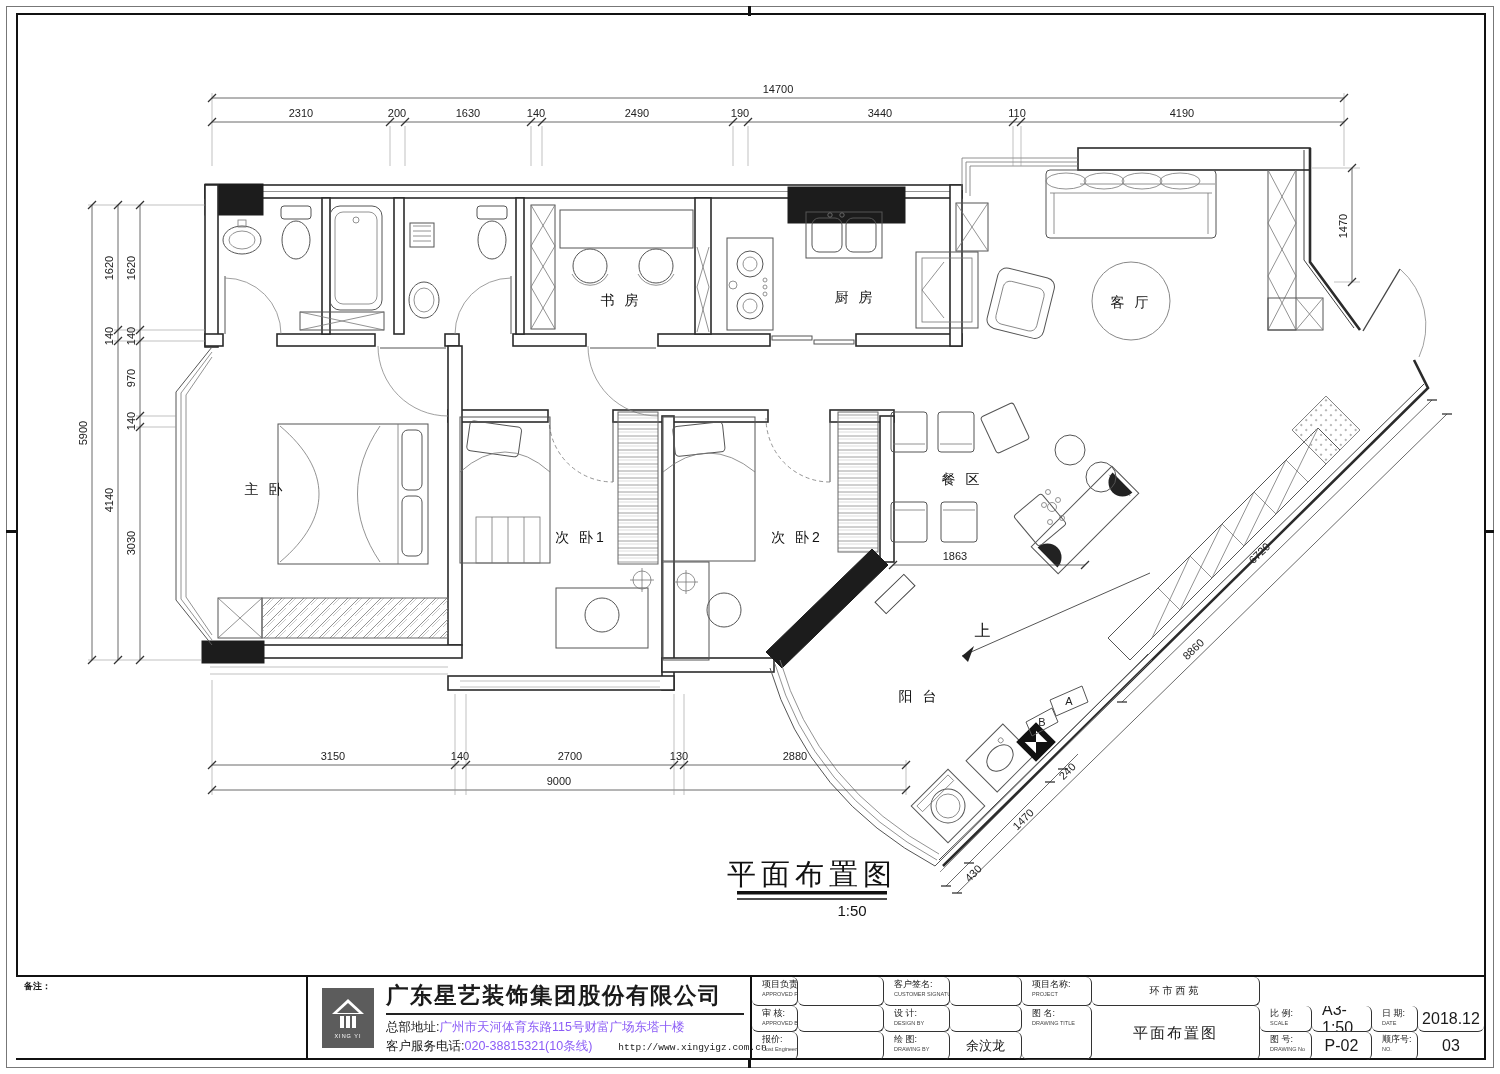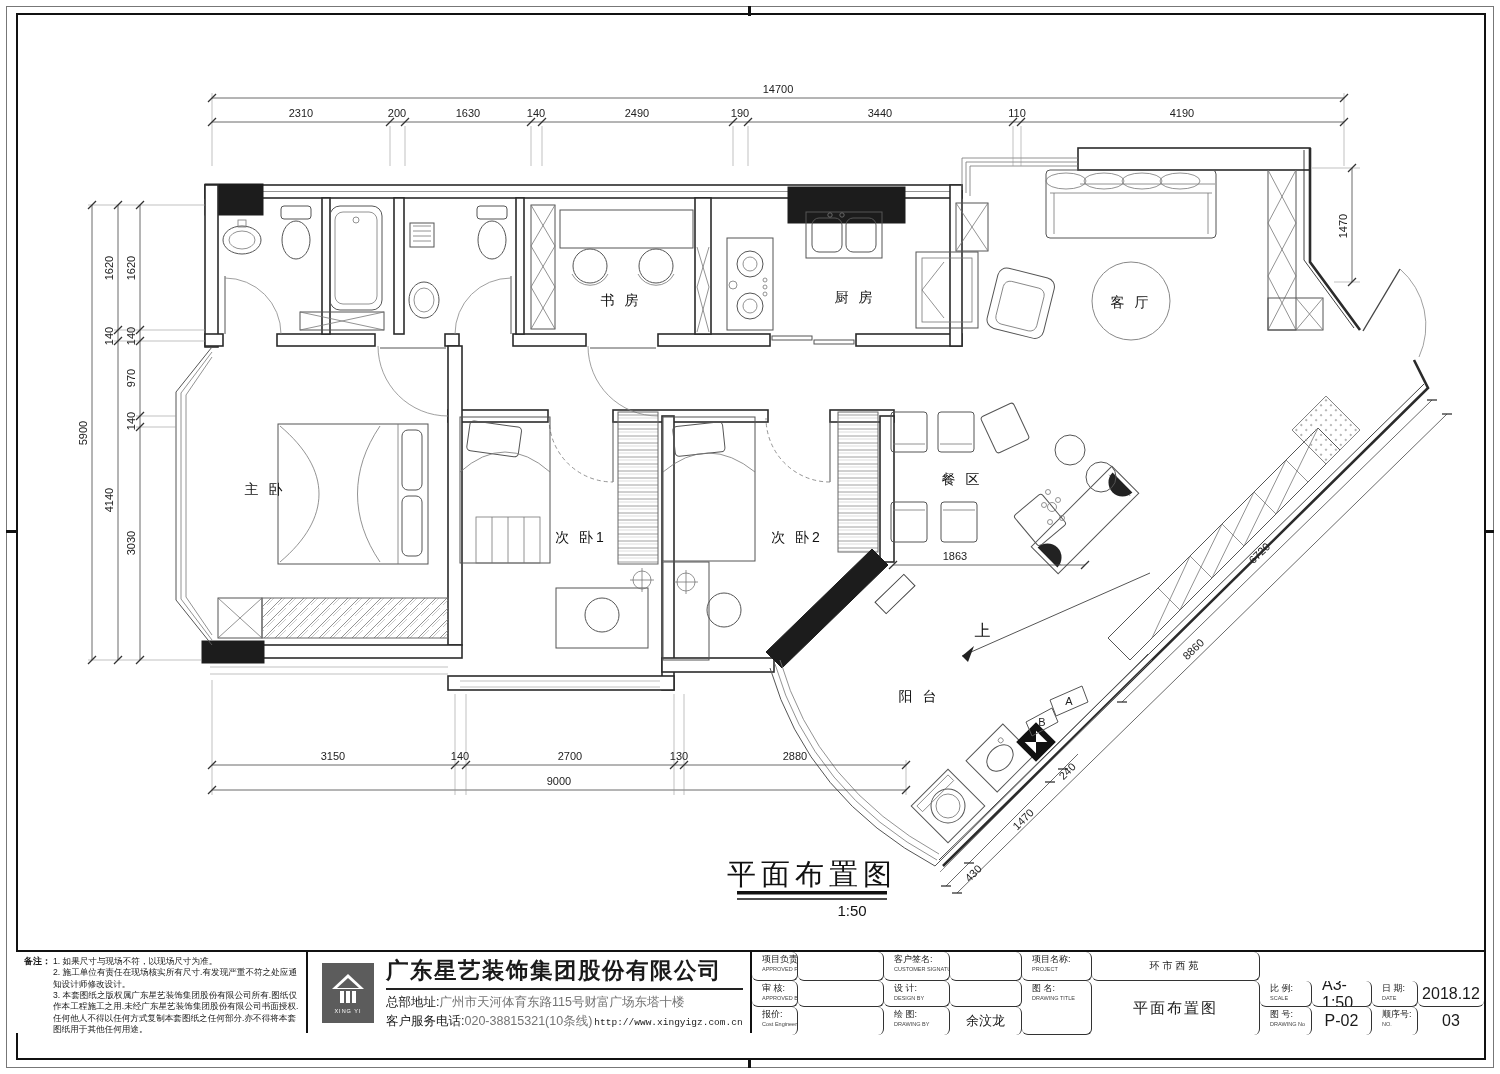--- a/index.html
+++ b/index.html
@@ -14,36 +14,36 @@
   .dl{stroke:#444;stroke-width:0.8;}
   .ext{stroke:#999;stroke-width:0.6;}
   .tk{stroke:#333;stroke-width:1.3;}
   .wall{fill:#fff;stroke:#2b2b2b;stroke-width:1.6;}
   .blk{fill:#1c1c1c;stroke:#1c1c1c;}
   .fx{fill:none;stroke:#555;stroke-width:1;}
   .fxl{fill:none;stroke:#777;stroke-width:0.8;}
   .arc{fill:none;stroke:#888;stroke-width:0.8;}
   .darc{fill:none;stroke:#888;stroke-width:0.9;stroke-dasharray:4,3;}
   
-  .tb{position:absolute;left:16px;top:950px;width:1468px;height:83px;border-top:2.5px solid #111;
+  .tb{position:absolute;left:16px;top:975px;width:1468px;height:83px;border-top:2.5px solid #111;
       display:flex;background:#fff;box-sizing:border-box;}
   .tb *{box-sizing:border-box;}
   .notes{width:292px;border-right:2px solid #111;padding:4px 6px 2px 8px;font-size:8.6px;
          line-height:1.32;display:flex;gap:2px;}
   .notes .nl{font-weight:bold;white-space:nowrap;font-size:9px;}
   .brand{width:444px;border-right:2px solid #111;display:flex;align-items:center;gap:12px;padding:4px 6px 4px 14px;}
   .logo{width:52px;height:60px;background:#5c5c5c;display:flex;flex-direction:column;align-items:center;
         justify-content:center;flex-shrink:0;}
   .logo .lt{color:#fff;font-size:5.5px;letter-spacing:1px;margin-top:2px;}
   .bt{display:flex;flex-direction:column;min-width:0;}
   .bname{font-size:22.5px;font-weight:bold;letter-spacing:1.5px;border-bottom:2px solid #222;
          padding-bottom:2px;white-space:nowrap;}
   .baddr{font-size:12.5px;margin-top:4px;white-space:nowrap;}
-  .bphone{font-size:12.5px;margin-top:2px;white-space:nowrap;display:flex;align-items:baseline;gap:2px;}
-  .gray{color:#737373;}
+  .bphone{font-size:12.5px;margin-top:2px;white-space:nowrap;display:flex;align-items:baseline;gap:26px;}
+  .gray{color:#8b5cf6;}
   .burl{font-family:"Liberation Mono",monospace;font-size:9.5px;color:#222;}
   .tbg{flex:1;display:grid;grid-template-columns:46px 86px 66px 72px 70px 168px 52px 60px 46px 1fr;
        grid-template-rows:29px 26px 28px;}
   .cell{border-right:1px solid #333;border-bottom:1px solid #333;padding:1px 10px;overflow:hidden;border-radius:6px;}
   .cell.last{border-right:none;}
   .cell.bot{border-bottom:none;}
   .lab .zh{font-size:9px;white-space:nowrap;}
   .lab .en{font-size:6px;color:#444;white-space:nowrap;transform:scale(0.92);transform-origin:left top;}
   .val{display:flex;align-items:center;justify-content:center;font-size:16px;}
   .big{font-size:15px;letter-spacing:2px;}
@@ -493,25 +493,20 @@
       <rect x="737" y="891" width="150" height="3.5" fill="#111"></rect>
       <line x1="737" y1="899" x2="887" y2="899" stroke="#111" stroke-width="1.3"></line>
       <text x="852" y="916" text-anchor="middle" style="font-size:15px;fill:#111;">1:50</text>
     </g>
   </svg>
 
   
   <div class="tb">
     <div class="notes">
       <div class="nl">备注：</div>
-      <div>
-        <div>1. 如果尺寸与现场不符，以现场尺寸为准。</div>
-        <div>2. 施工单位有责任在现场核实所有尺寸.有发现严重不符之处应通知设计师修改设计。</div>
-        <div>3. 本套图纸之版权属广东星艺装饰集团股份有限公司所有.图纸仅作本工程施工之用.未经广东星艺装饰集团股份有限公司书面授权.任何他人不得以任何方式复制本套图纸之任何部分.亦不得将本套图纸用于其他任何用途。</div>
-      </div>
     </div>
     <div class="brand">
       <div class="logo">
         <svg width="36" height="34" viewBox="0 0 36 34">
           <polygon points="18,2 34,17 2,17" fill="#fff"></polygon>
           <polygon points="18,6 29,16 7,16" fill="#5c5c5c"></polygon>
           <rect x="10" y="19" width="4" height="12" fill="#fff"></rect>
           <rect x="16" y="19" width="4" height="12" fill="#fff"></rect>
           <rect x="22" y="19" width="4" height="12" fill="#fff"></rect>
         </svg>

